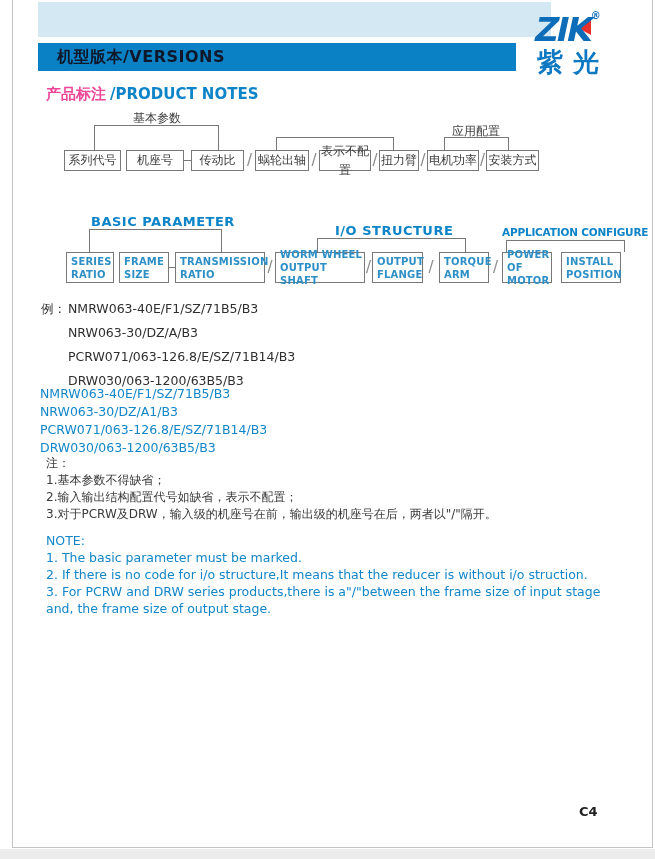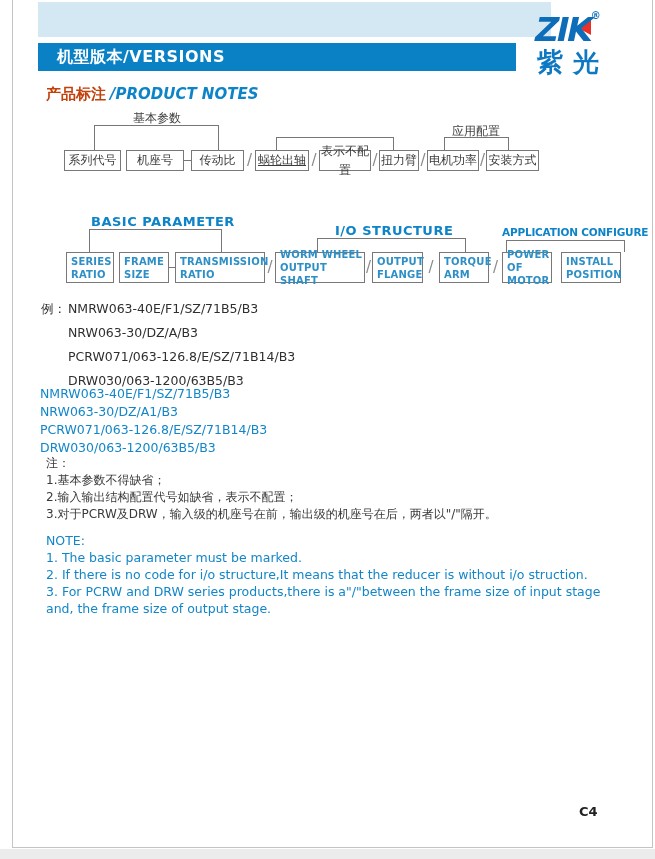--- a/index.html
+++ b/index.html
@@ -4,33 +4,33 @@
 <style>
   html,body{margin:0;padding:0;}
   body{font-family:"DejaVu Sans","Liberation Sans",sans-serif;background:#ffffff;}
   .viewport{position:relative;width:655px;height:859px;overflow:hidden;background:#ffffff;}
   .bottom-strip{position:absolute;left:0;top:849px;width:655px;height:10px;background:#ececec;}
   .sheet{position:absolute;left:12px;top:0;width:641px;height:848px;background:#ffffff;
          border-left:1px solid #c4c4c4;border-right:1px solid #c4c4c4;border-bottom:1px solid #c4c4c4;box-sizing:border-box;}
   
   .band-light{position:absolute;left:25px;top:2px;width:513px;height:35px;background:#d4e8f4;}
   .banner{position:absolute;left:25px;top:43px;width:478px;height:28px;background:#0a81c5;}
-  .banner-text{color:#ffffff;font-weight:bold;font-size:16px;line-height:28px;padding-left:19px;letter-spacing:0.5px;}
+  .banner-text{color:#0f172a;font-weight:bold;font-size:16px;line-height:28px;padding-left:19px;letter-spacing:0.5px;}
   .logo{position:absolute;left:508px;top:10px;width:136px;text-align:left;}
   .logo-markrow{position:relative;height:36px;padding-left:14px;}
   .logo-zik{display:inline-block;font-weight:900;font-size:33px;line-height:34px;color:#0e6db8;
             transform:skewX(-12deg);letter-spacing:-2px;}
   .logo-tri{display:inline-block;width:0;height:0;border-top:8px solid transparent;border-bottom:8px solid transparent;
             border-right:15px solid #e8312a;margin-left:-15px;vertical-align:6px;}
   .logo-reg{font-size:10px;color:#0e6db8;vertical-align:22px;font-weight:bold;}
   .logo-cn{font-size:26px;font-weight:900;color:#0e79c2;letter-spacing:10px;margin:2px 0 0 16px;line-height:28px;}
   
   .sec-title{position:absolute;left:33px;top:85px;font-size:15px;font-weight:bold;}
-  .sec-title .zh{color:#c2410c;}
-  .sec-title .en{color:#0d83c8;margin-left:4px;font-style:italic;}
+  .sec-title .zh{color:#ec4899;}
+  .sec-title .en{color:#0d83c8;margin-left:4px;}
   
   .diagram{position:absolute;left:18px;top:0;width:641px;}
   .grp-label{position:absolute;text-align:center;font-size:12px;color:#3f3f3f;background:transparent;}
   .bracket{position:absolute;border-top:1px solid #777;border-left:1px solid #777;border-right:1px solid #777;box-sizing:border-box;}
   .row{position:absolute;display:flex;align-items:stretch;}
   .dbox{border:1px solid #787878;background:#ffffff;box-sizing:border-box;display:flex;flex-direction:column;justify-content:center;}
   .dbox-zh{height:21px;font-size:12px;color:#3c3c3c;text-align:center;line-height:19px;}
   .dbox-en{height:31px;font-size:10px;font-weight:bold;color:#2e8fc6;text-align:left;padding-left:4px;line-height:13px;letter-spacing:0.2px;}
   .slash{align-self:center;text-align:center;color:#8a8a8a;font-size:15px;line-height:21px;}
   .conn{align-self:center;border-top:1px solid #777;height:0;}
@@ -75,21 +75,21 @@
       <div class="bracket" style="left:63px;top:17px;width:125px;height:25px;"></div>
       <div class="bracket" style="left:245px;top:29px;width:118px;height:13px;"></div>
       <div class="grp-label" style="left:403px;top:15px;width:84px;">应用配置</div>
       <div class="bracket" style="left:413px;top:29px;width:65px;height:13px;"></div>
       <div class="row" style="left:33px;top:42px;">
         <div class="dbox dbox-zh" style="width:57px;">系列代号</div>
         <div class="dbox dbox-zh" style="width:58px;margin-left:5px;">机座号</div>
         <div class="conn" style="width:7px;"></div>
         <div class="dbox dbox-zh" style="width:53px;">传动比</div>
         <div class="slash" style="width:11px;">/</div>
-        <div class="dbox dbox-zh" style="width:54px;text-decoration:underline;">蜗轮出轴</div>
+        <div class="dbox dbox-zh" style="width:54px;">蜗轮出轴</div>
         <div class="slash" style="width:10px;">/</div>
         <div class="dbox dbox-zh" style="width:52px;">表示不配置</div>
         <div class="slash" style="width:8px;">/</div>
         <div class="dbox dbox-zh" style="width:40px;">扭力臂</div>
         <div class="slash" style="width:8px;">/</div>
         <div class="dbox dbox-zh" style="width:52px;">电机功率</div>
         <div class="slash" style="width:7px;">/</div>
         <div class="dbox dbox-zh" style="width:53px;">安装方式</div>
       </div>
     </div>

